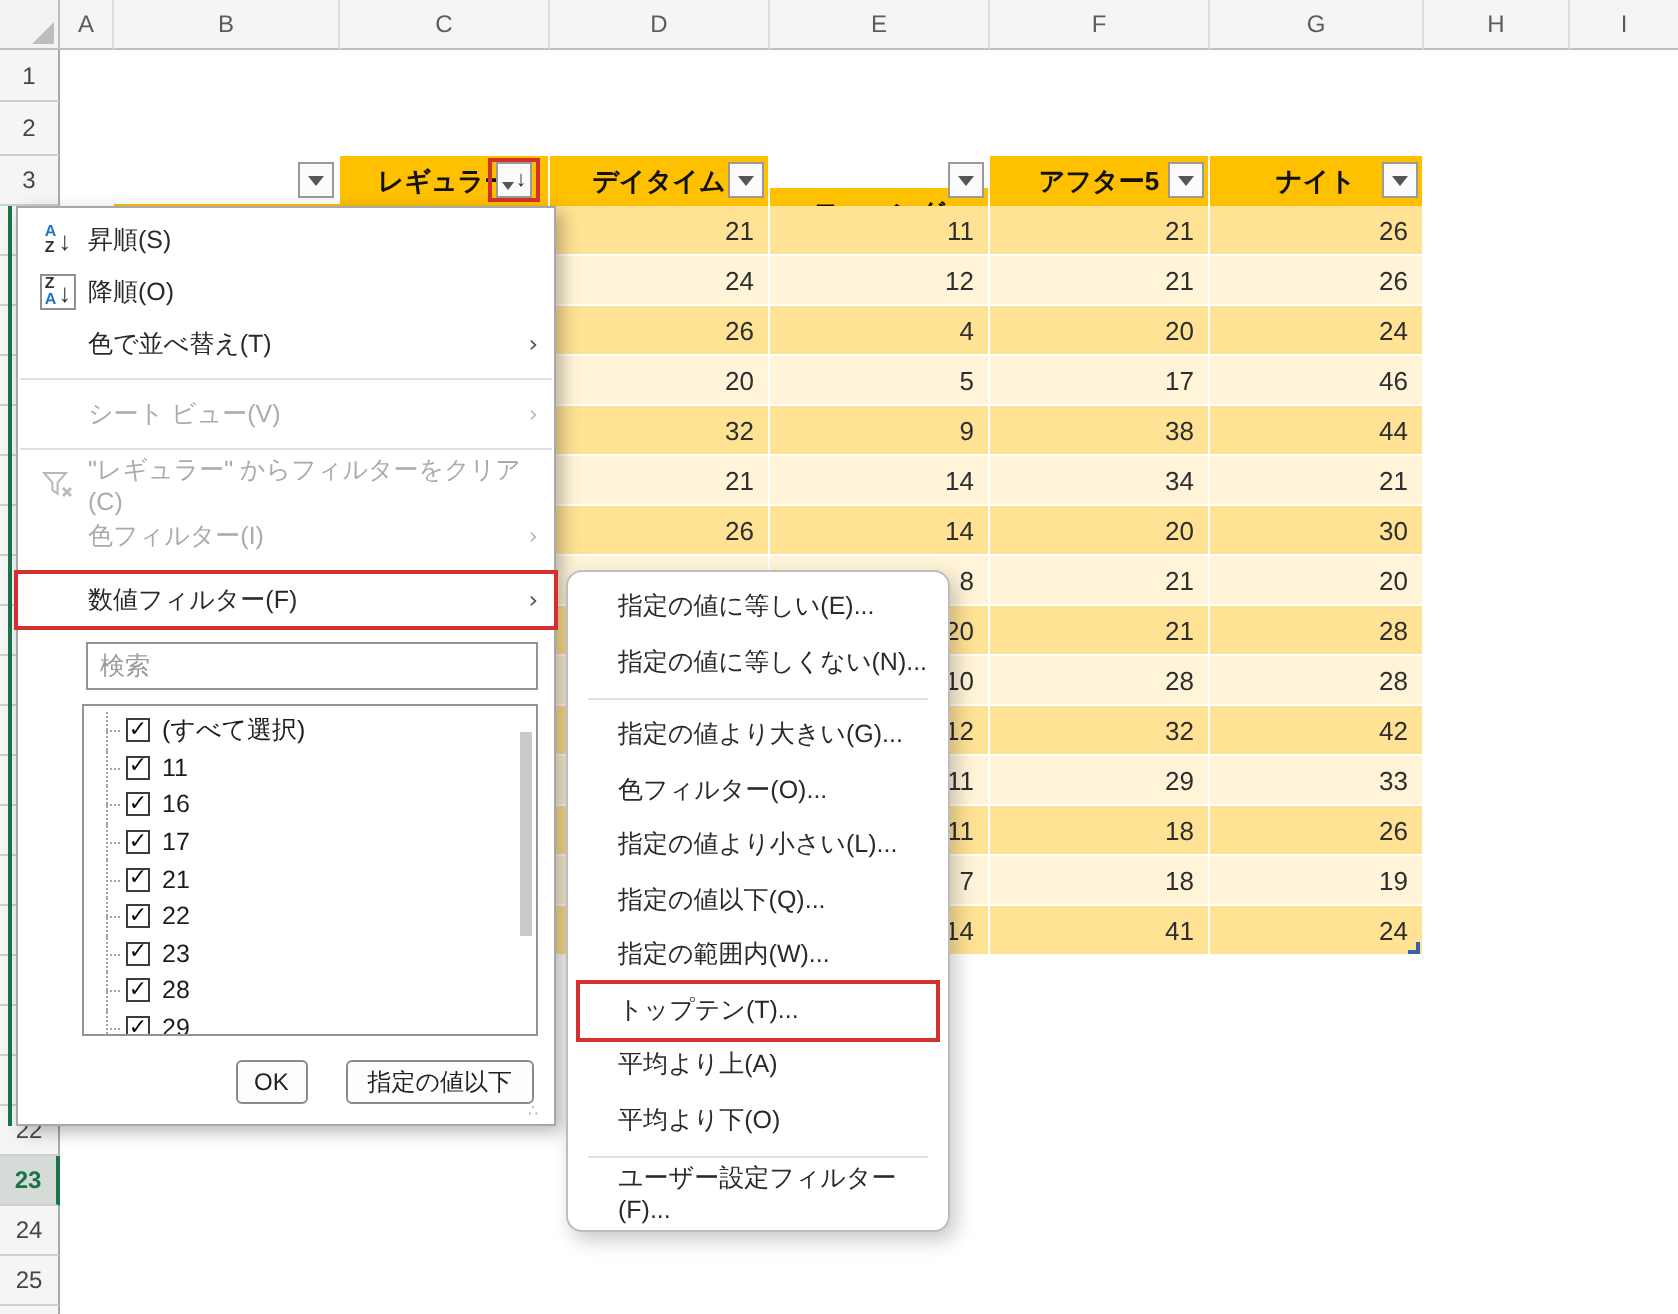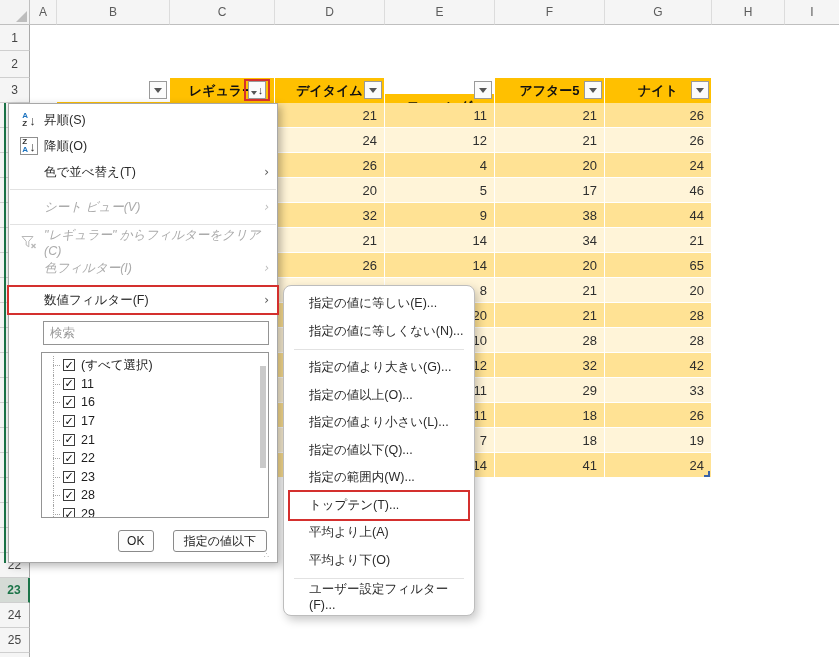--- a/index.html
+++ b/index.html
@@ -39,21 +39,21 @@
   .band0{background:var(--band-dark);} .band1{background:var(--band-light);}
   .table-handle{position:absolute;left:704px;top:471px;width:6px;height:6px;box-sizing:border-box;
                 border-right:2px solid #3a62a8;border-bottom:2px solid #3a62a8;z-index:2;}
   
   .menu{position:absolute;left:8px;top:103px;width:270px;height:460px;background:#fff;
         border:1px solid #a8a8a8;box-sizing:border-box;z-index:10;
         box-shadow:3px 3px 8px rgba(0,0,0,.28);}
   .menu-item{position:relative;height:26px;display:flex;align-items:center;
              padding:0 8px 0 35px;font-size:12.5px;color:#2a2a2a;box-sizing:border-box;}
   .menu-item.first{margin-top:3px;}
-  .menu-item.disabled{color:#ababab;font-style:italic;}
+  .menu-item.disabled{color:#ababab;}
   .menu-item.hl{box-shadow:0 0 0 2px var(--annotation-red);margin-top:6px;}
   .mi-icon{position:absolute;left:8px;top:0;width:24px;height:26px;display:flex;
            align-items:center;justify-content:center;}
   .sorticon{display:flex;align-items:center;gap:1px;}
   .sorticon .letters{display:flex;flex-direction:column;font-size:8px;line-height:8px;
                      font-weight:bold;}
   .sorticon .arrow{font-size:13px;color:#333;}
   .sorticon.boxed{border:1px solid #8f8f8f;padding:0 1px;background:#fff;}
   .chev{margin-left:auto;font-size:12px;color:#555;font-family:"DejaVu Sans",sans-serif;}
   .menu-item.disabled .chev{color:#bdbdbd;}
@@ -214,21 +214,21 @@
       <div class="dcell band1" style="left: 170px; top: 228px; width: 105px;"></div>
       <div class="dcell band1" style="left: 275px; top: 228px; width: 110px;">21</div>
       <div class="dcell band1" style="left: 385px; top: 228px; width: 110px;">14</div>
       <div class="dcell band1" style="left: 495px; top: 228px; width: 110px;">34</div>
       <div class="dcell band1" style="left: 605px; top: 228px; width: 107px;">21</div>
       <div class="dcell band0" style="left: 57px; top: 253px; width: 113px;"></div>
       <div class="dcell band0" style="left: 170px; top: 253px; width: 105px;"></div>
       <div class="dcell band0" style="left: 275px; top: 253px; width: 110px;">26</div>
       <div class="dcell band0" style="left: 385px; top: 253px; width: 110px;">14</div>
       <div class="dcell band0" style="left: 495px; top: 253px; width: 110px;">20</div>
-      <div class="dcell band0" style="left: 605px; top: 253px; width: 107px;">65</div>
+      <div class="dcell band0" style="left: 605px; top: 253px; width: 107px;">30</div>
       <div class="dcell band1" style="left: 57px; top: 278px; width: 113px;"></div>
       <div class="dcell band1" style="left: 170px; top: 278px; width: 105px;"></div>
       <div class="dcell band1" style="left: 275px; top: 278px; width: 110px;"></div>
       <div class="dcell band1" style="left: 385px; top: 278px; width: 110px;">8</div>
       <div class="dcell band1" style="left: 495px; top: 278px; width: 110px;">21</div>
       <div class="dcell band1" style="left: 605px; top: 278px; width: 107px;">20</div>
       <div class="dcell band0" style="left: 57px; top: 303px; width: 113px;"></div>
       <div class="dcell band0" style="left: 170px; top: 303px; width: 105px;"></div>
       <div class="dcell band0" style="left: 275px; top: 303px; width: 110px;"></div>
       <div class="dcell band0" style="left: 385px; top: 303px; width: 110px;">20</div>
@@ -374,21 +374,21 @@
       <button class="btn">指定の値以下</button>
     </div>
     <div class="grip">∴</div>
   </div>
 
   <div class="submenu" id="submenu">
       <div class="sm-item">指定の値に等しい(E)...</div>
       <div class="sm-item">指定の値に等しくない(N)...</div>
       <div class="sm-sep"></div>
       <div class="sm-item">指定の値より大きい(G)...</div>
-      <div class="sm-item">指定の値以上(O)...</div>
+      <div class="sm-item">色フィルター(O)...</div>
       <div class="sm-item">指定の値より小さい(L)...</div>
       <div class="sm-item">指定の値以下(Q)...</div>
       <div class="sm-item">指定の範囲内(W)...</div>
       <div class="sm-item hl">トップテン(T)...</div>
       <div class="sm-item">平均より上(A)</div>
       <div class="sm-item">平均より下(O)</div>
       <div class="sm-sep"></div>
       <div class="sm-item">ユーザー設定フィルター(F)...</div>
     </div>
 

